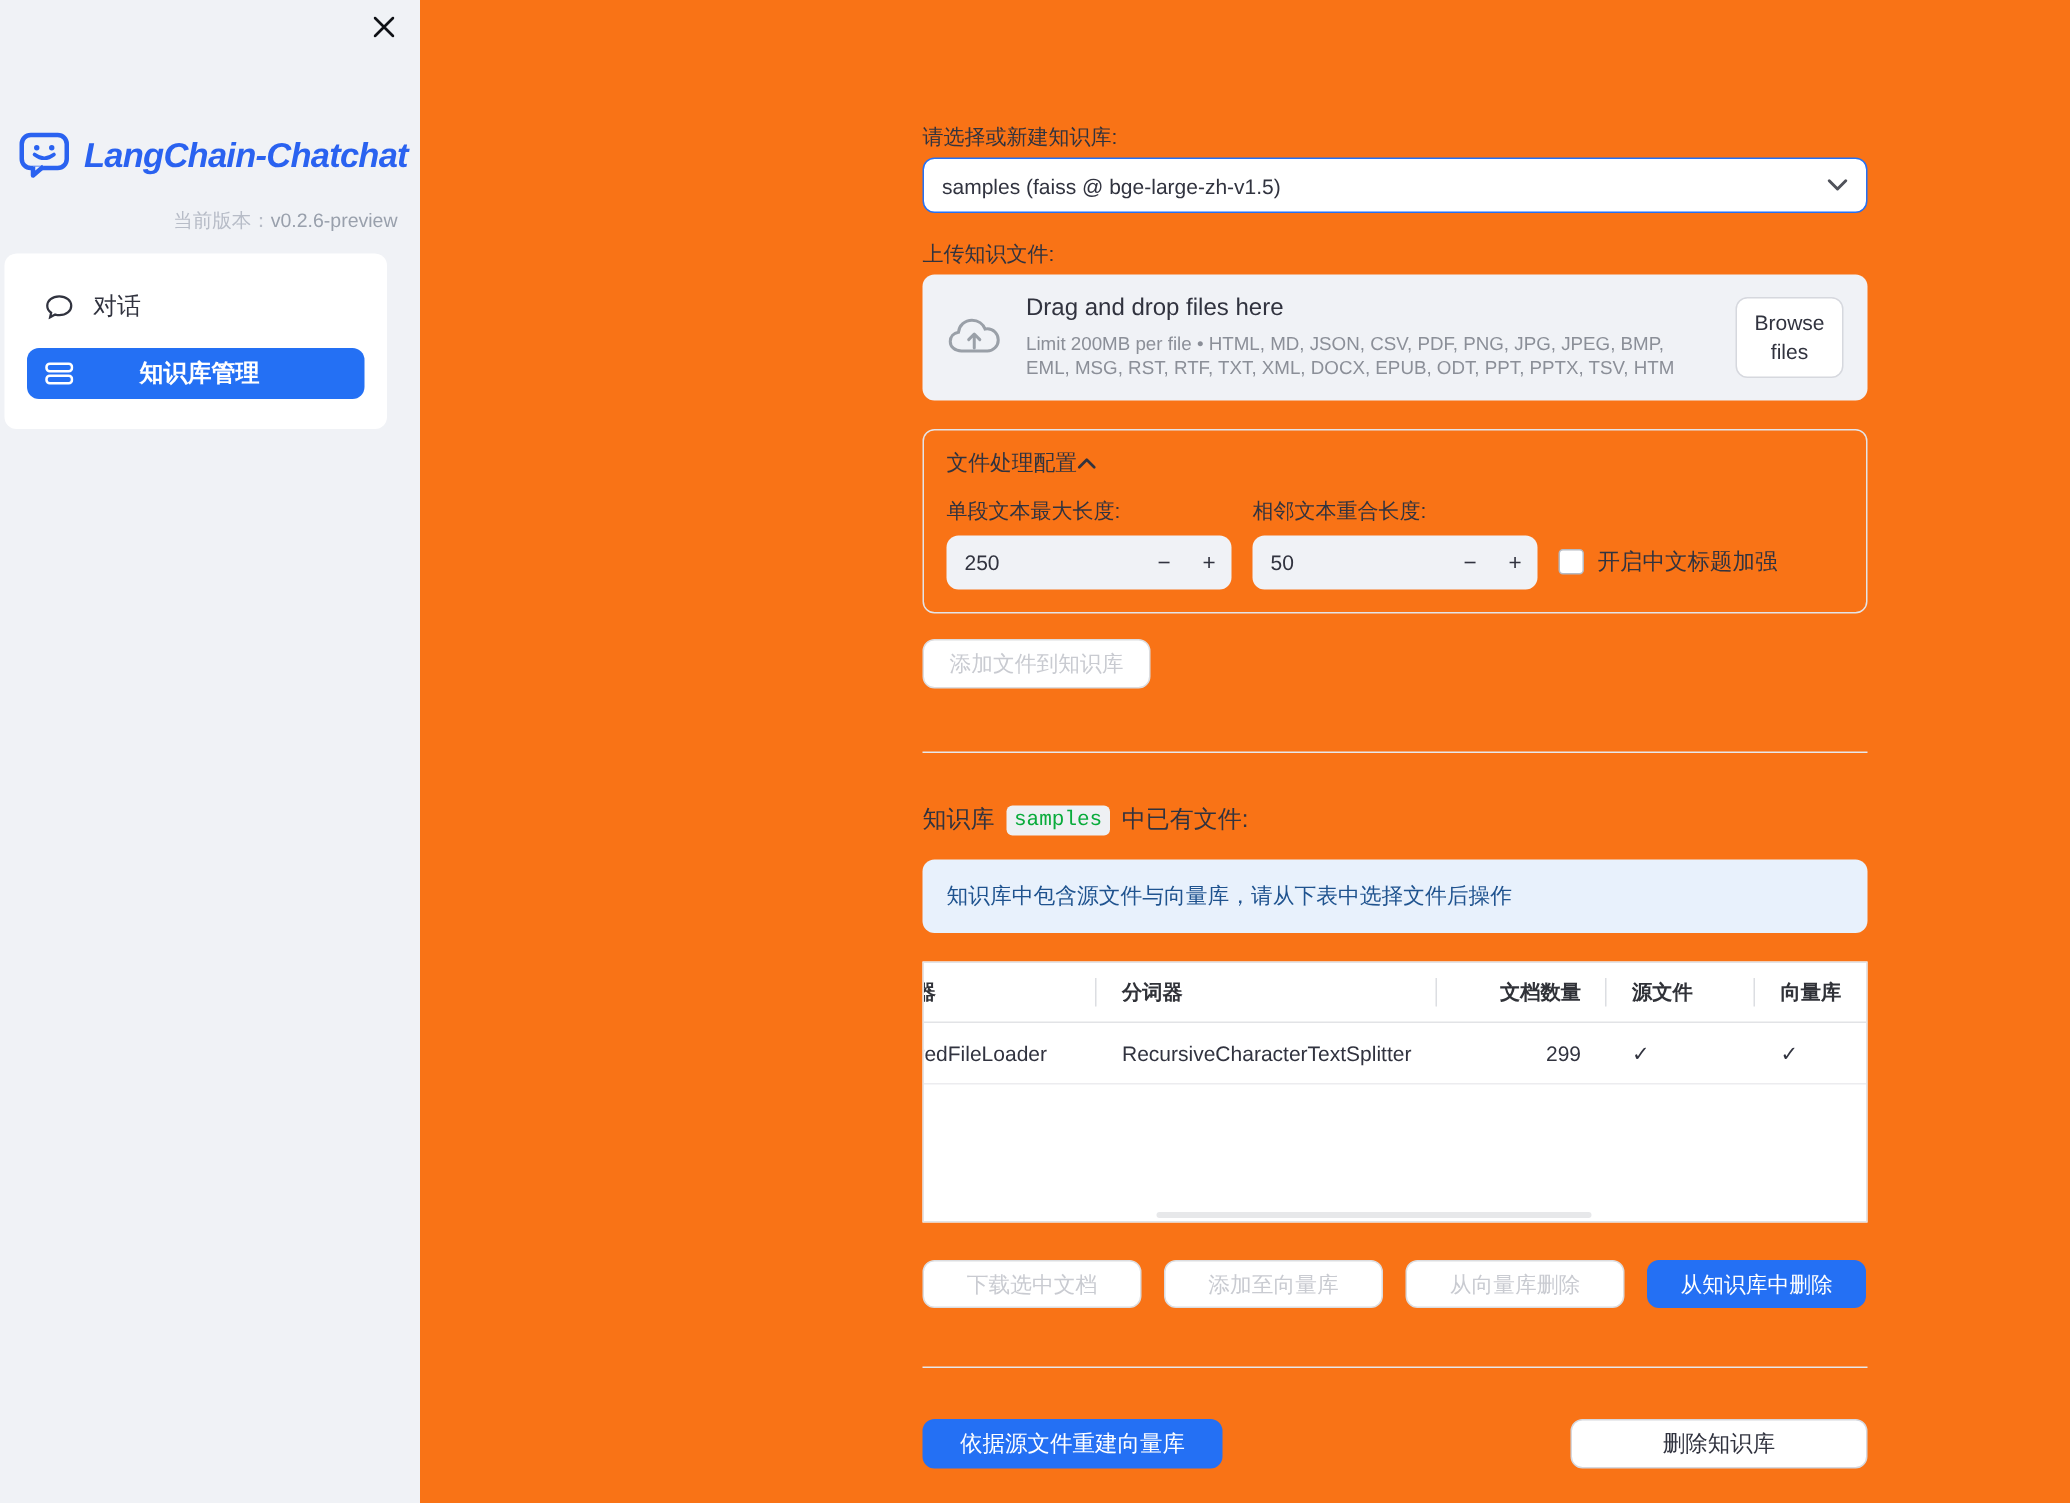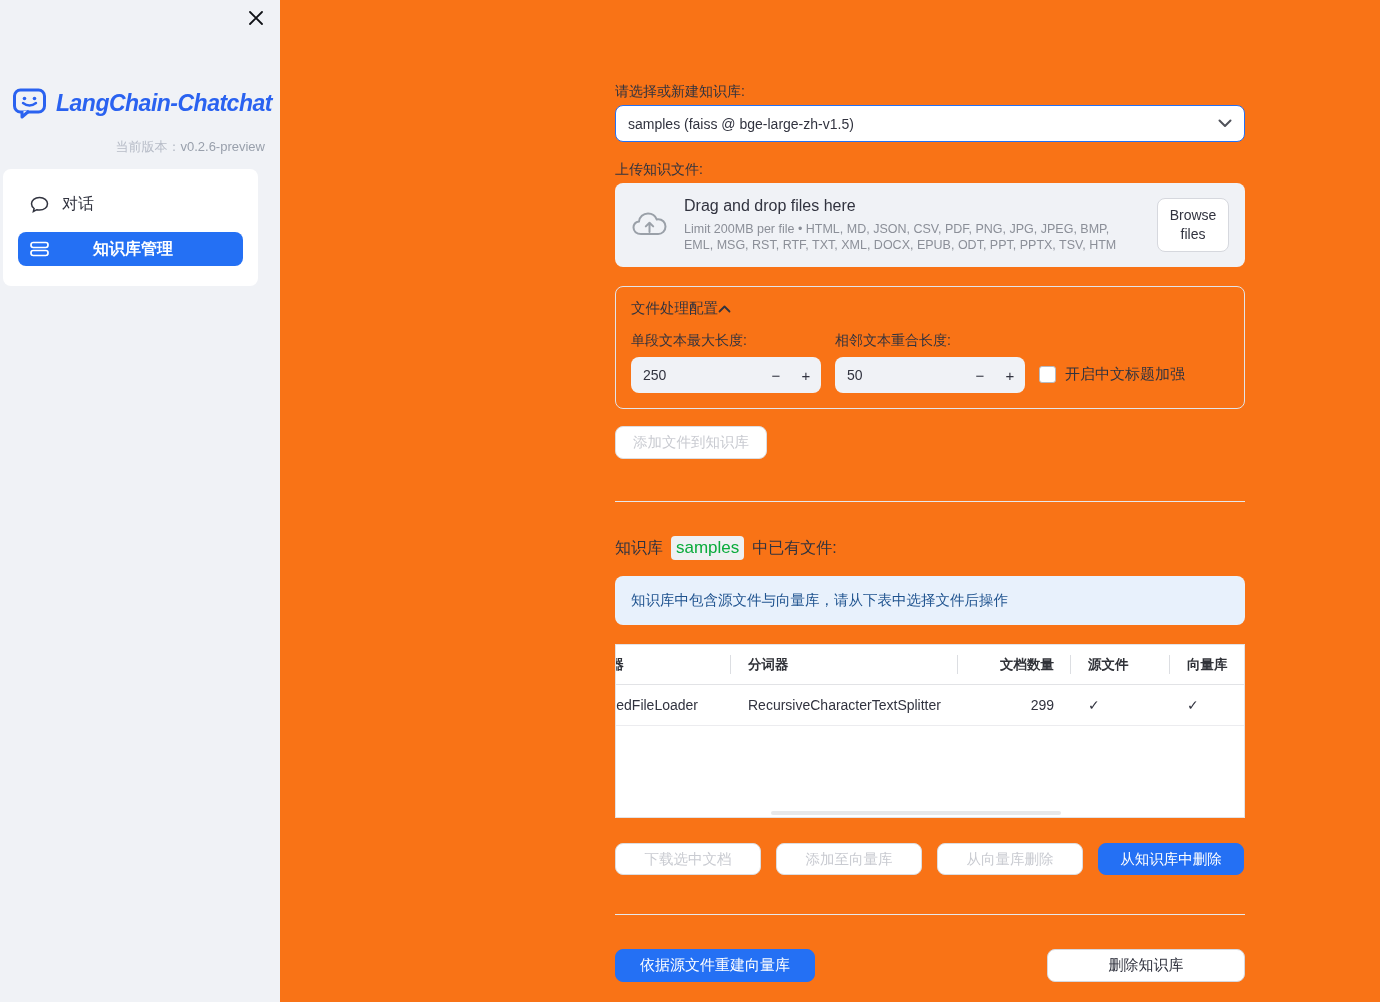--- a/index.html
+++ b/index.html
@@ -49,21 +49,21 @@
   .chk-row { display:flex; align-items:center; gap:9px; cursor:pointer; }
   .chk-box { width:17px; height:17px; border:1px solid #b6bac2; border-radius:3px; background:#fff; }
   .chk-label { font-size:15px; }
   .btn { border-radius:8px; font-family:"Liberation Sans",sans-serif; font-size:14.5px; cursor:pointer; background:#fff; }
   .btn-disabled { border:1px solid #dcdde0; color:#c9cbd1; }
   .btn-primary { border:1px solid #2470f4; background:#2470f4; color:#ffffff; }
   .btn-secondary { border:1px solid #d6d8de; color:#31333f; }
   .add-btn { margin-top:17px; height:33px; padding:0 17px; }
   .divider { margin-top:42px; height:1px; background:#e7e8ea; }
   .kb-heading { margin-top:34px; font-size:16px; display:flex; align-items:center; gap:8px; }
-  .kb-code { font-family:Liberation Sans, sans-serif; font-size:17px; color:#09ab3b; background:#eef0f3; border-radius:4px; padding:2px 5px; }
+  .kb-code { font-family:Liberation Mono, monospace; font-size:14px; color:#09ab3b; background:#eef0f3; border-radius:4px; padding:2px 5px; }
   .info-banner { margin-top:16px; min-height:47px; background:#e8f1fc; border-radius:8px; padding:15px 16px; 
                  font-size:14.5px; color:#1f538f; display:flex; align-items:center; }
   
   .table { margin-top:19px; height:174px; border:1px solid #e2e3e6; position:relative; background:#fff; overflow:hidden; }
   .t-grid { display:grid; grid-template-columns:114px 227px 113px 99px 75px; }
   .t-head { height:40px; border-bottom:1px solid #e2e3e6; }
   .t-head .th { position:relative; display:flex; align-items:center; font-size:13.5px; font-weight:700; color:#303238; }
   .t-head .th.sep::before { content:''; position:absolute; left:0; top:10px; bottom:10px; width:1px; background:#dcdee2; }
   .t-row { height:41px; border-bottom:1px solid #ececef; }
   .t-row .td { display:flex; align-items:center; font-size:14px; color:#31333f; }

